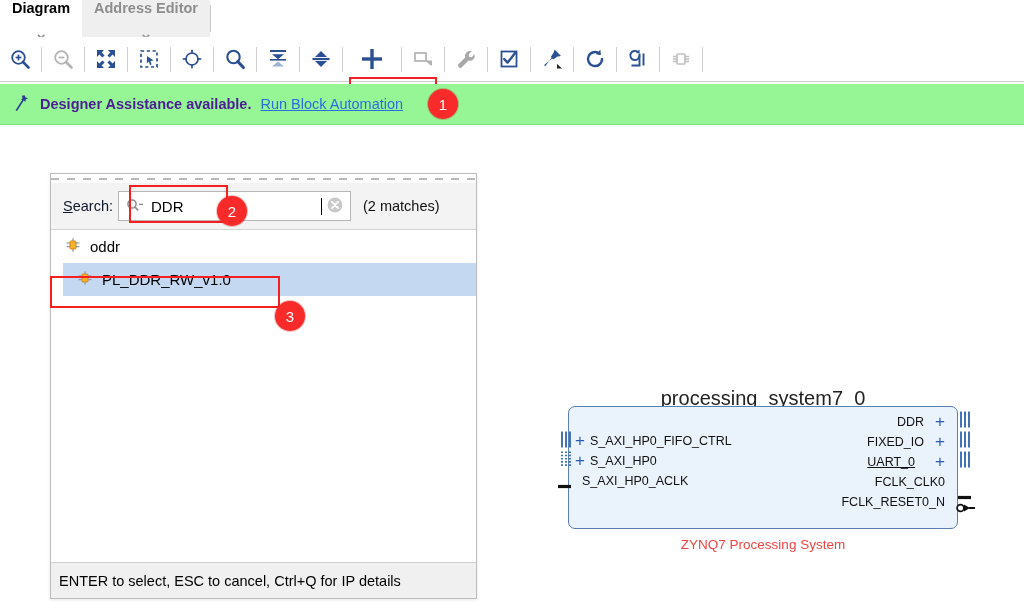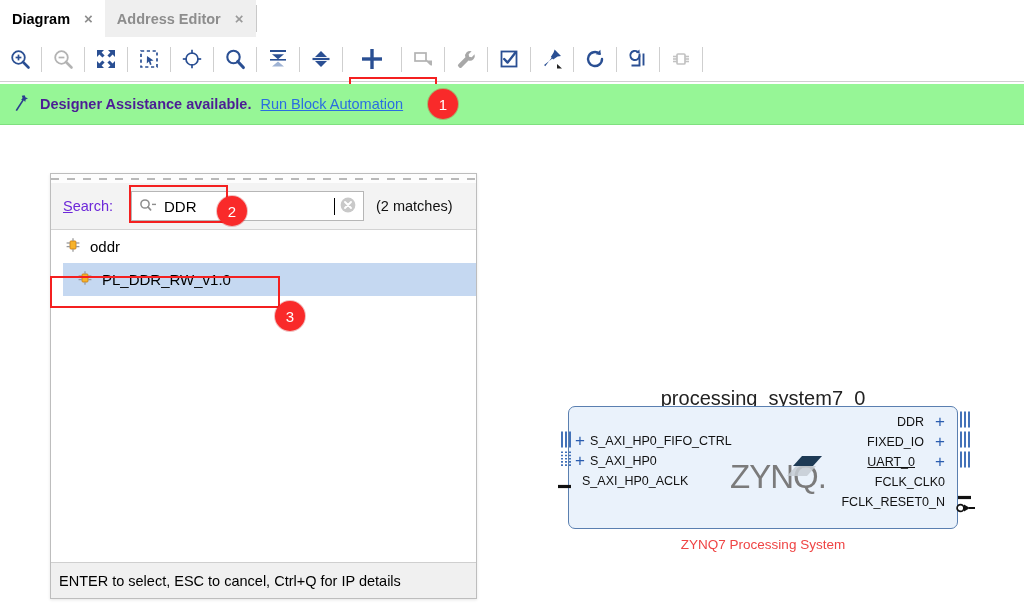--- a/index.html
+++ b/index.html
@@ -20,20 +20,21 @@
     border-bottom:1px solid #c8c8c8;
     display:flex;align-items:stretch;
   }
   .tab{
     display:flex;align-items:center;gap:14px;
     padding:0 12px 0 12px;
     height:37px;
     font-size:14.5px;
     box-sizing:border-box;
     position:relative;
+    flex-direction:column;
   }
   .tab.active{font-weight:bold;color:#000;background:#ffffff;}
   .tab.inactive{color:#8d8d8d;background:#efefef;font-weight:bold;}
   .tab .tclose{
     font-size:15px;color:#8d8d8d;line-height:1;
     font-family:"Liberation Sans", sans-serif;
   }
   .tab.inactive .tclose{color:#9a9a9a;}
   .tabsep{width:1px;background:#c9c9c9;margin:5px 0 5px 0;}
 
@@ -97,21 +98,21 @@
       transparent 8px,transparent 16px);
     background-position:0 4px;
     background-repeat:repeat-x;
     background-size:16px 2px;
   }
   #searchrow{
     height:46px;display:flex;align-items:center;
     padding:0 10px 0 12px;box-sizing:border-box;
     background:#f3f3f3;
   }
-  #searchlabel{font-size:14.5px;color:#6d28d9;margin-right:18px;}
+  #searchlabel{font-size:14.5px;color:#0f172a;margin-right:5px;}
   #searchlabel u{text-decoration:underline;}
   #searchfield{
     flex:0 0 auto;width:233px;height:30px;
     background:#fff;border:1px solid #b6b6b6;
     display:flex;align-items:center;box-sizing:border-box;
     padding:0 6px 0 7px;
     position:relative;
   }
   #searchfield .magn{margin-right:7px;flex:0 0 auto;}
   #searchval{
@@ -442,27 +443,20 @@
 <div class="badge" style="left:275px;top:301px;width:30px;height:30px;">
   <span>3</span>
 </div>
 
 <div id="blockwrap">
 
   <div id="blocktitle">processing_system7_0</div>
 
   <div id="blockbody">
 
-    <div id="zynqlogo">
-      <svg width="104" height="48" viewBox="0 0 104 48">
-        <text x="0" y="36" font-family="Liberation Sans, sans-serif" font-size="33" fill="#7b7b7b" letter-spacing="-1">ZYNQ.</text>
-        <path d="M72 4 L92 4 L83 14 L63 14 Z" fill="#1d3a55"></path>
-        <path d="M66 14 L86 14 L77 24 L57 24 Z" fill="#c6cdd4" opacity="0.85"></path>
-      </svg>
-    </div>
 
     <span class="plus" style="left:6px;top:25px;">+</span>
     <span class="portlabel" style="left:21px;top:27px;">S_AXI_HP0_FIFO_CTRL</span>
 
     <span class="plus" style="left:6px;top:45px;">+</span>
     <span class="portlabel" style="left:21px;top:47px;">S_AXI_HP0</span>
 
     <span class="portlabel" style="left:13px;top:67px;">S_AXI_HP0_ACLK</span>
 
     <span class="portlabel" style="right:33px;top:8px;">DDR</span>

